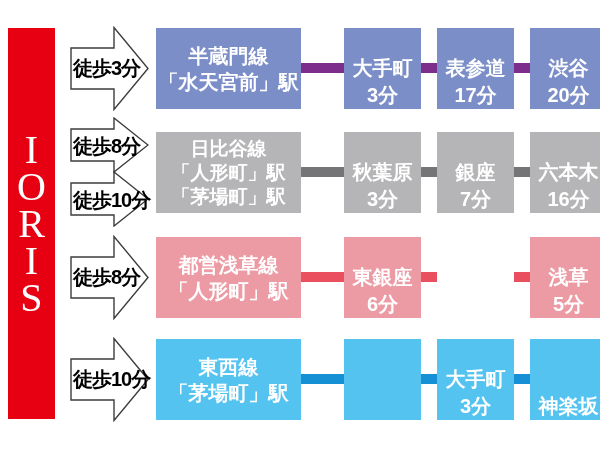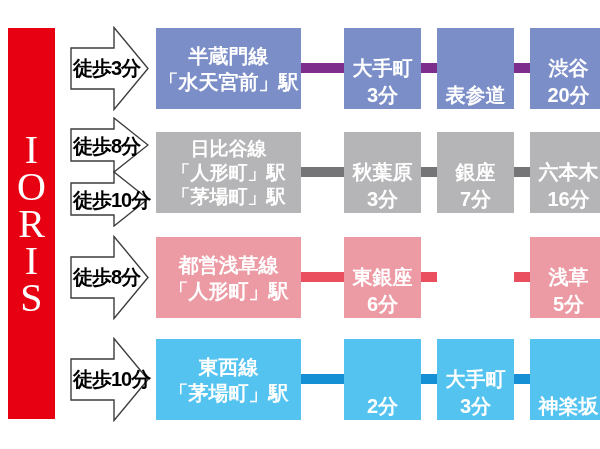--- a/index.html
+++ b/index.html
@@ -72,20 +72,21 @@
     </div>
     <div class="connector cnA"></div>
     <div class="connector cnB"></div>
     <div class="connector cnC"></div>
     <div class="station st0">
       <div>大手町</div>
       <div>3分</div>
     </div>
     <div class="station st1">
       <div>表参道</div>
+      <div>17分</div>
     </div>
     <div class="station st2">
       <div>渋谷</div>
       <div>20分</div>
     </div>
   </section>
 
   <section class="row r1" style="--box: #b5b5b7; --line: #757578;">
     <svg class="arrow" style="left:54px;top:-15px" width="79" height="56" viewBox="0 0 79 56">
       <polygon points="1,12 44,12 44,1 78,28 44,55 44,44 1,44"></polygon>
@@ -145,21 +146,20 @@
     </svg>
     <div class="walk" style="top:27px">徒歩10分</div>
     <div class="linebox">
       <div>東西線</div>
       <div>「茅場町」駅</div>
     </div>
     <div class="connector cnA"></div>
     <div class="connector cnB"></div>
     <div class="connector cnC"></div>
     <div class="station st0">
-      <div>2分</div>
     </div>
     <div class="station st1">
       <div>大手町</div>
       <div>3分</div>
     </div>
     <div class="station st2">
       <div>神楽坂</div>
     </div>
   </section>
 

